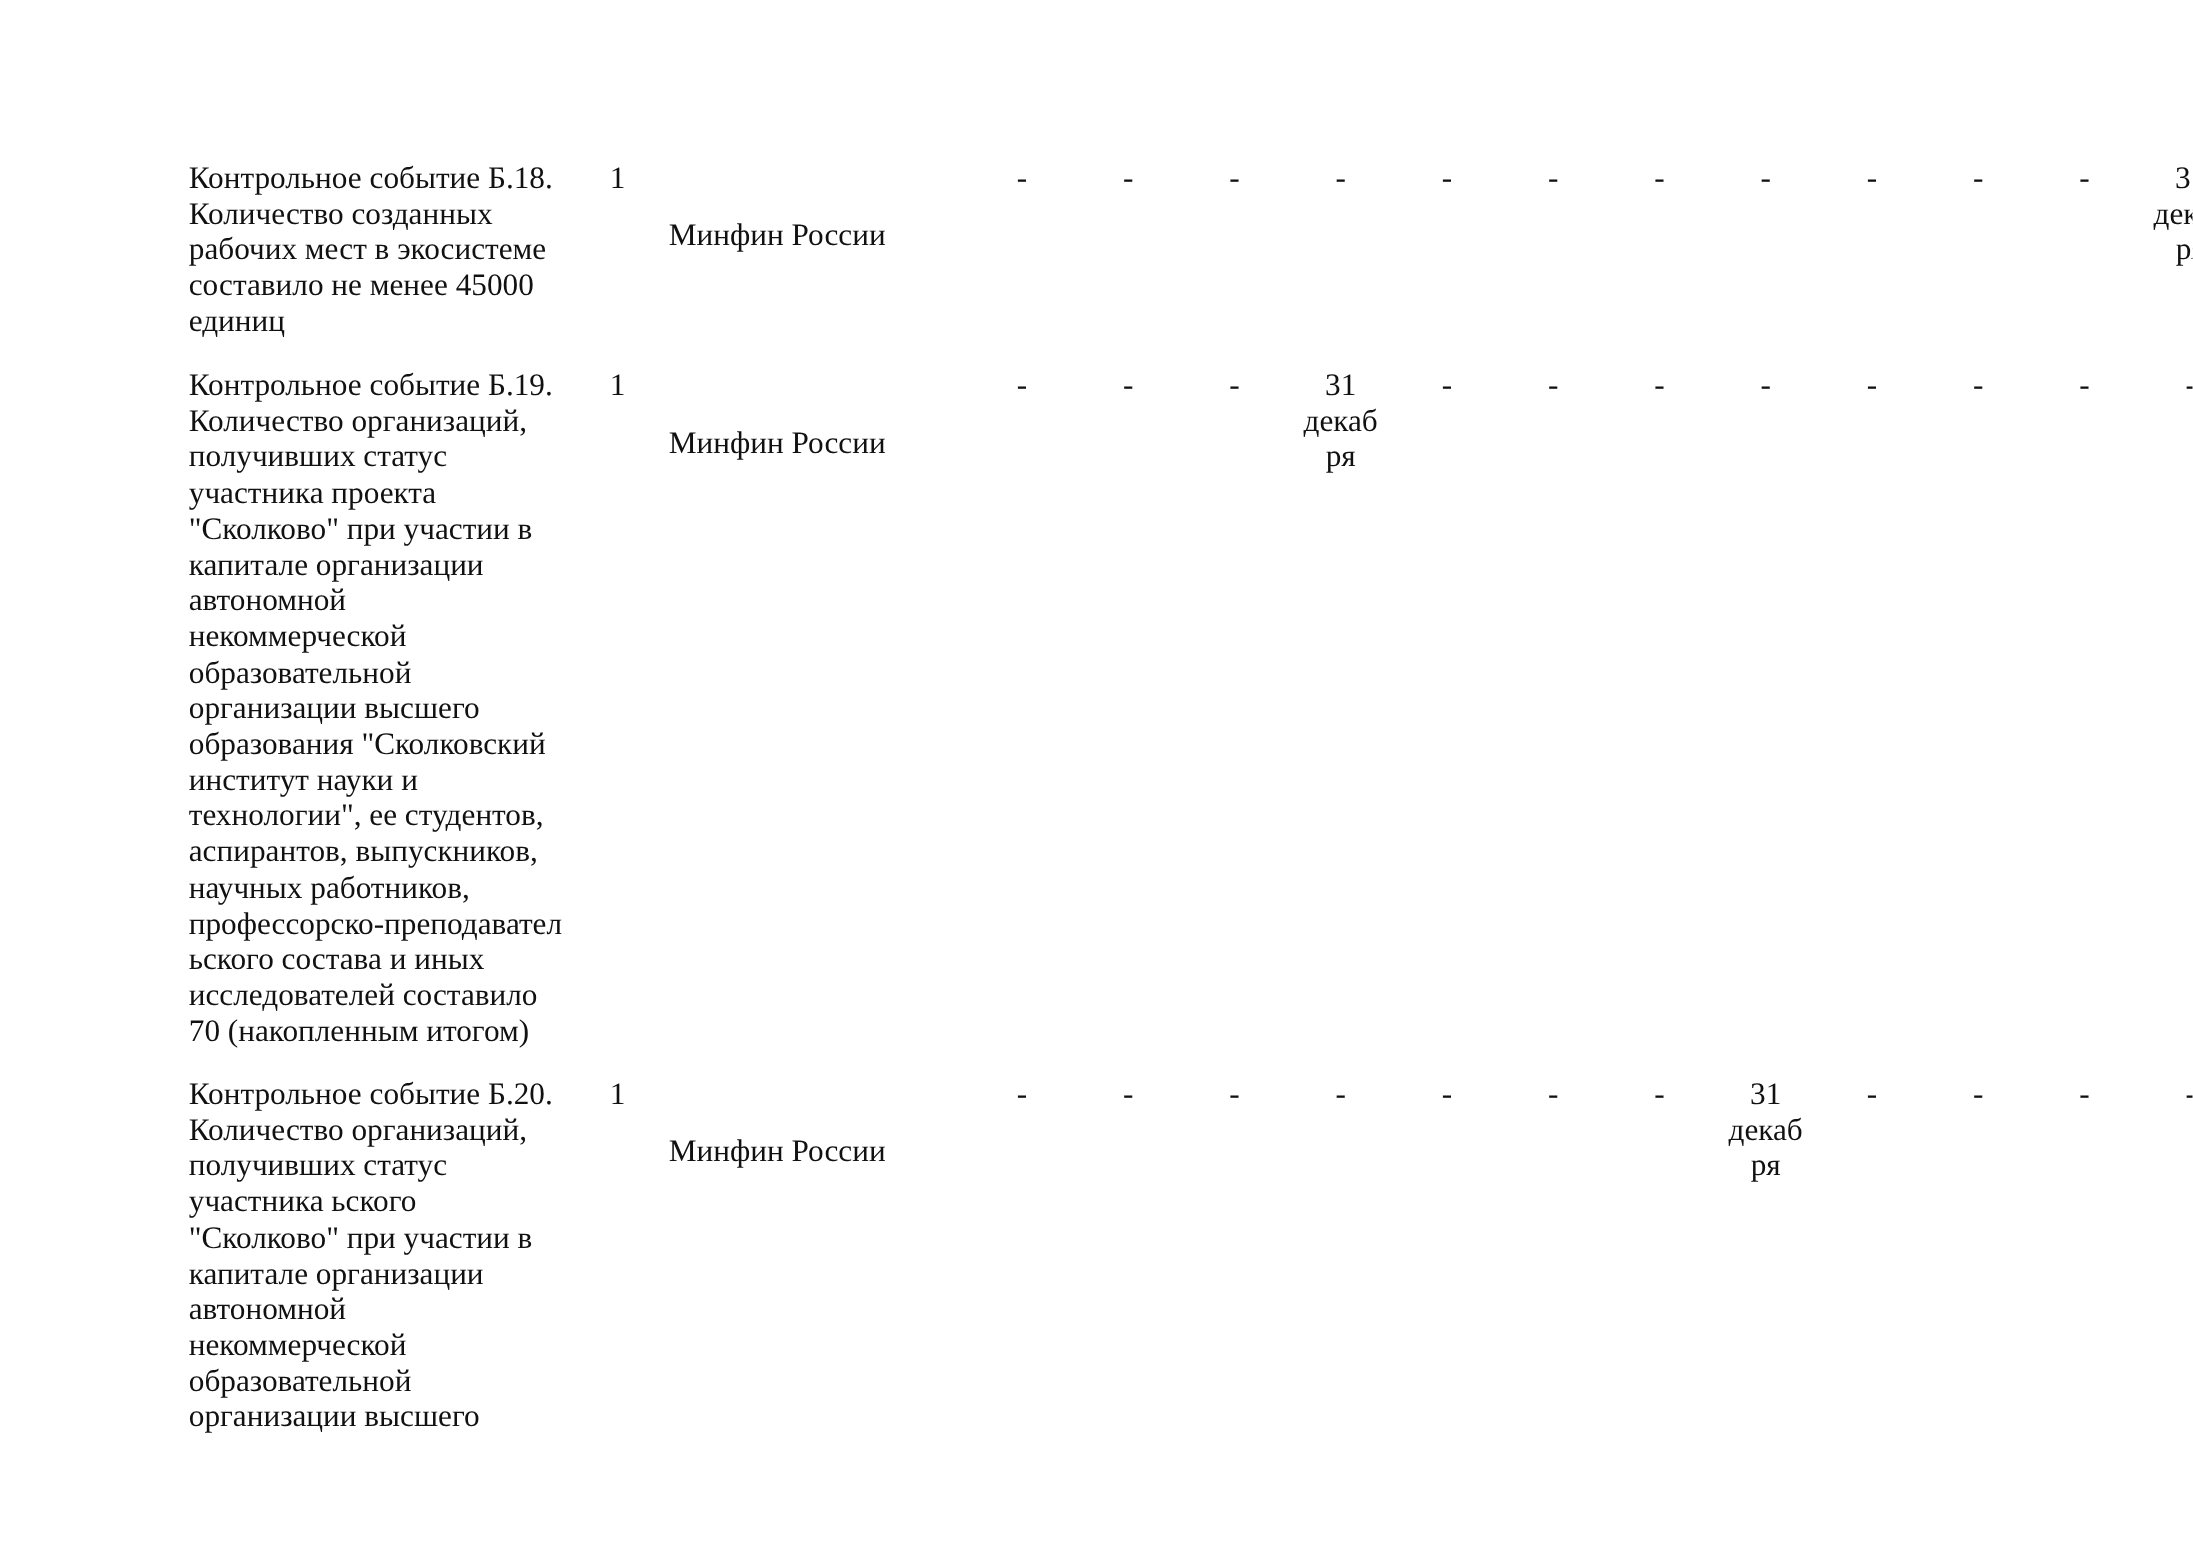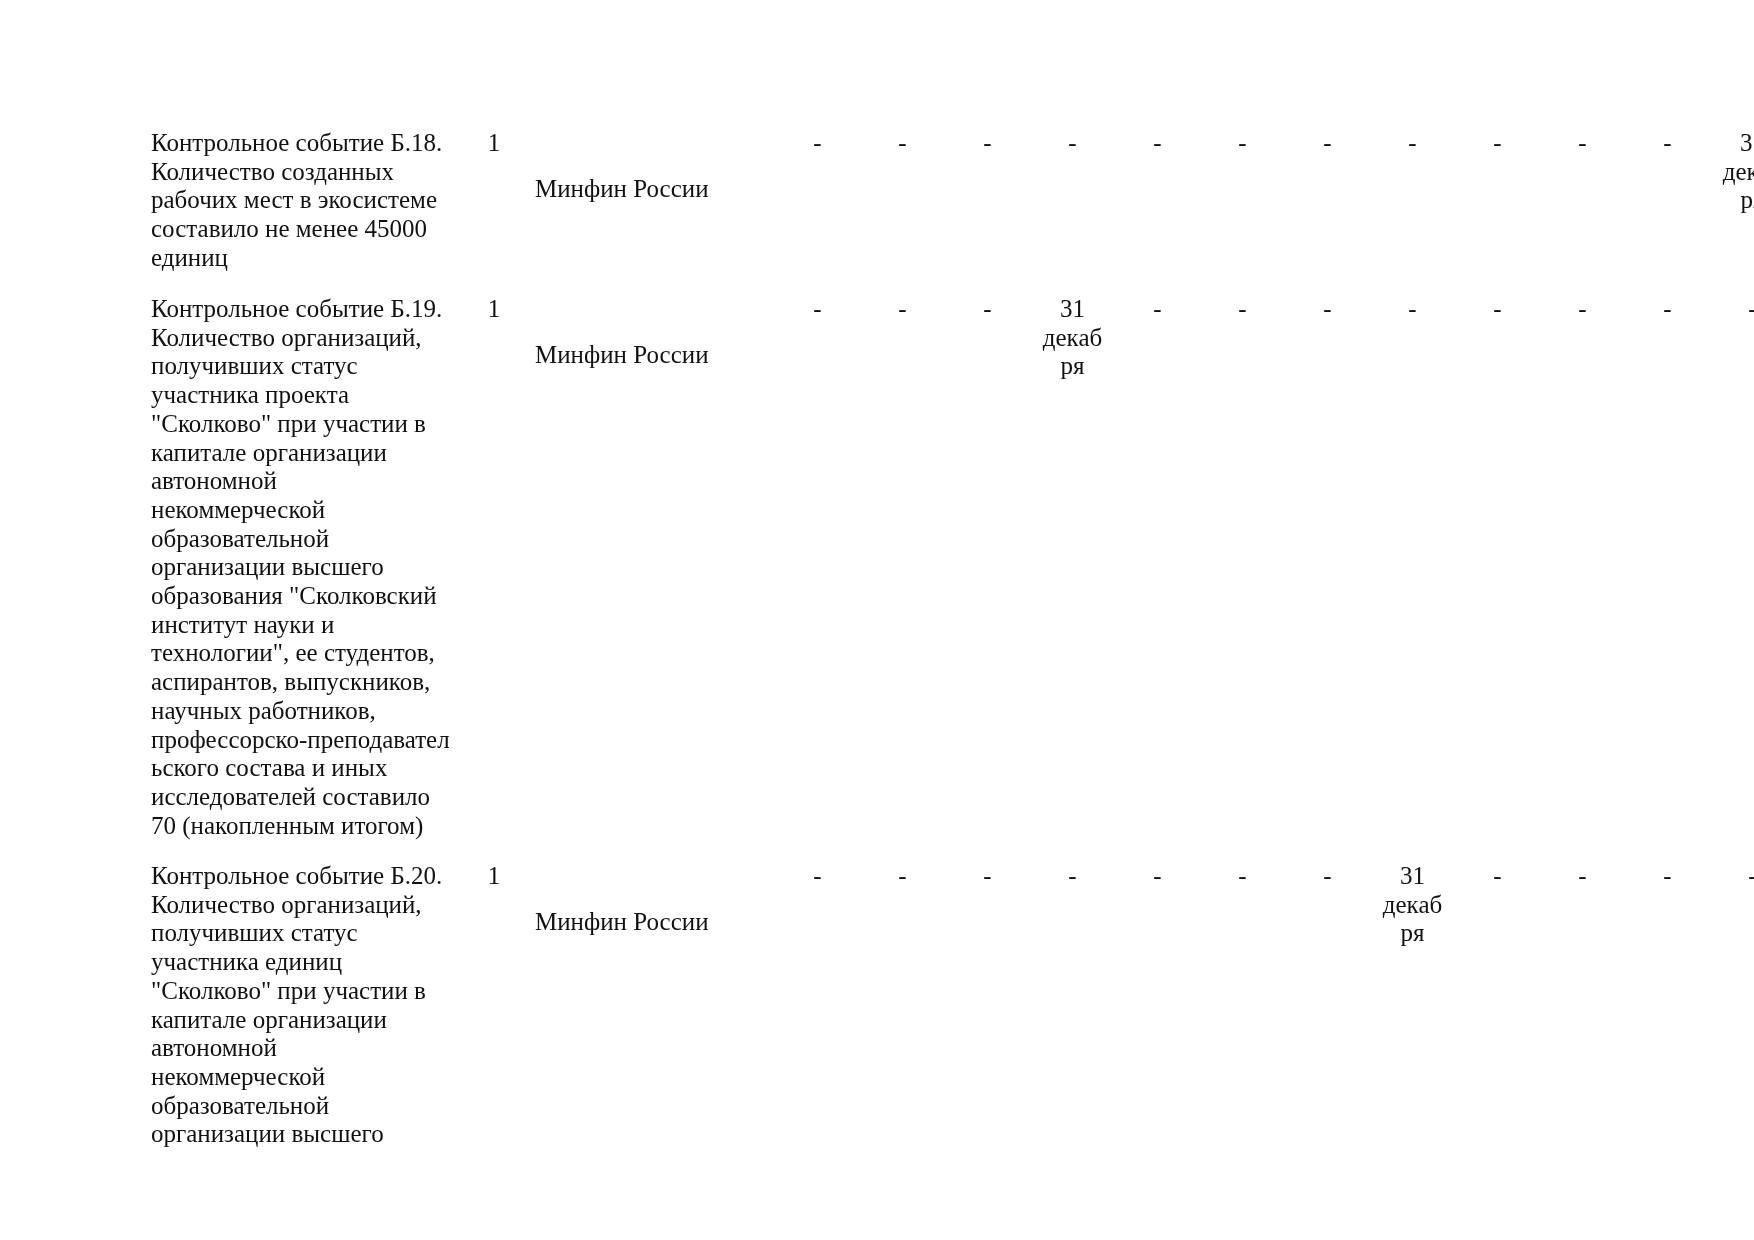--- a/index.html
+++ b/index.html
@@ -79,21 +79,21 @@
     <div class="cell" style="left:1455px">-</div>
     <div class="cell" style="left:1540px">-</div>
     <div class="cell" style="left:1625px">-</div>
     <div class="cell" style="left:1710px">-</div>
   </div>
 
   <div class="row" style="top:862px;">
     <div class="desc">Контрольное событие Б.20.
 Количество организаций,
 получивших статус
-участника единиц
+участника ьского
 "Сколково" при участии в
 капитале организации
 автономной
 некоммерческой
 образовательной
 организации высшего</div>
     <div class="num">1</div>
     <div class="resp">Минфин России</div>
     <div class="cell" style="left:775px">-</div>
     <div class="cell" style="left:860px">-</div>

